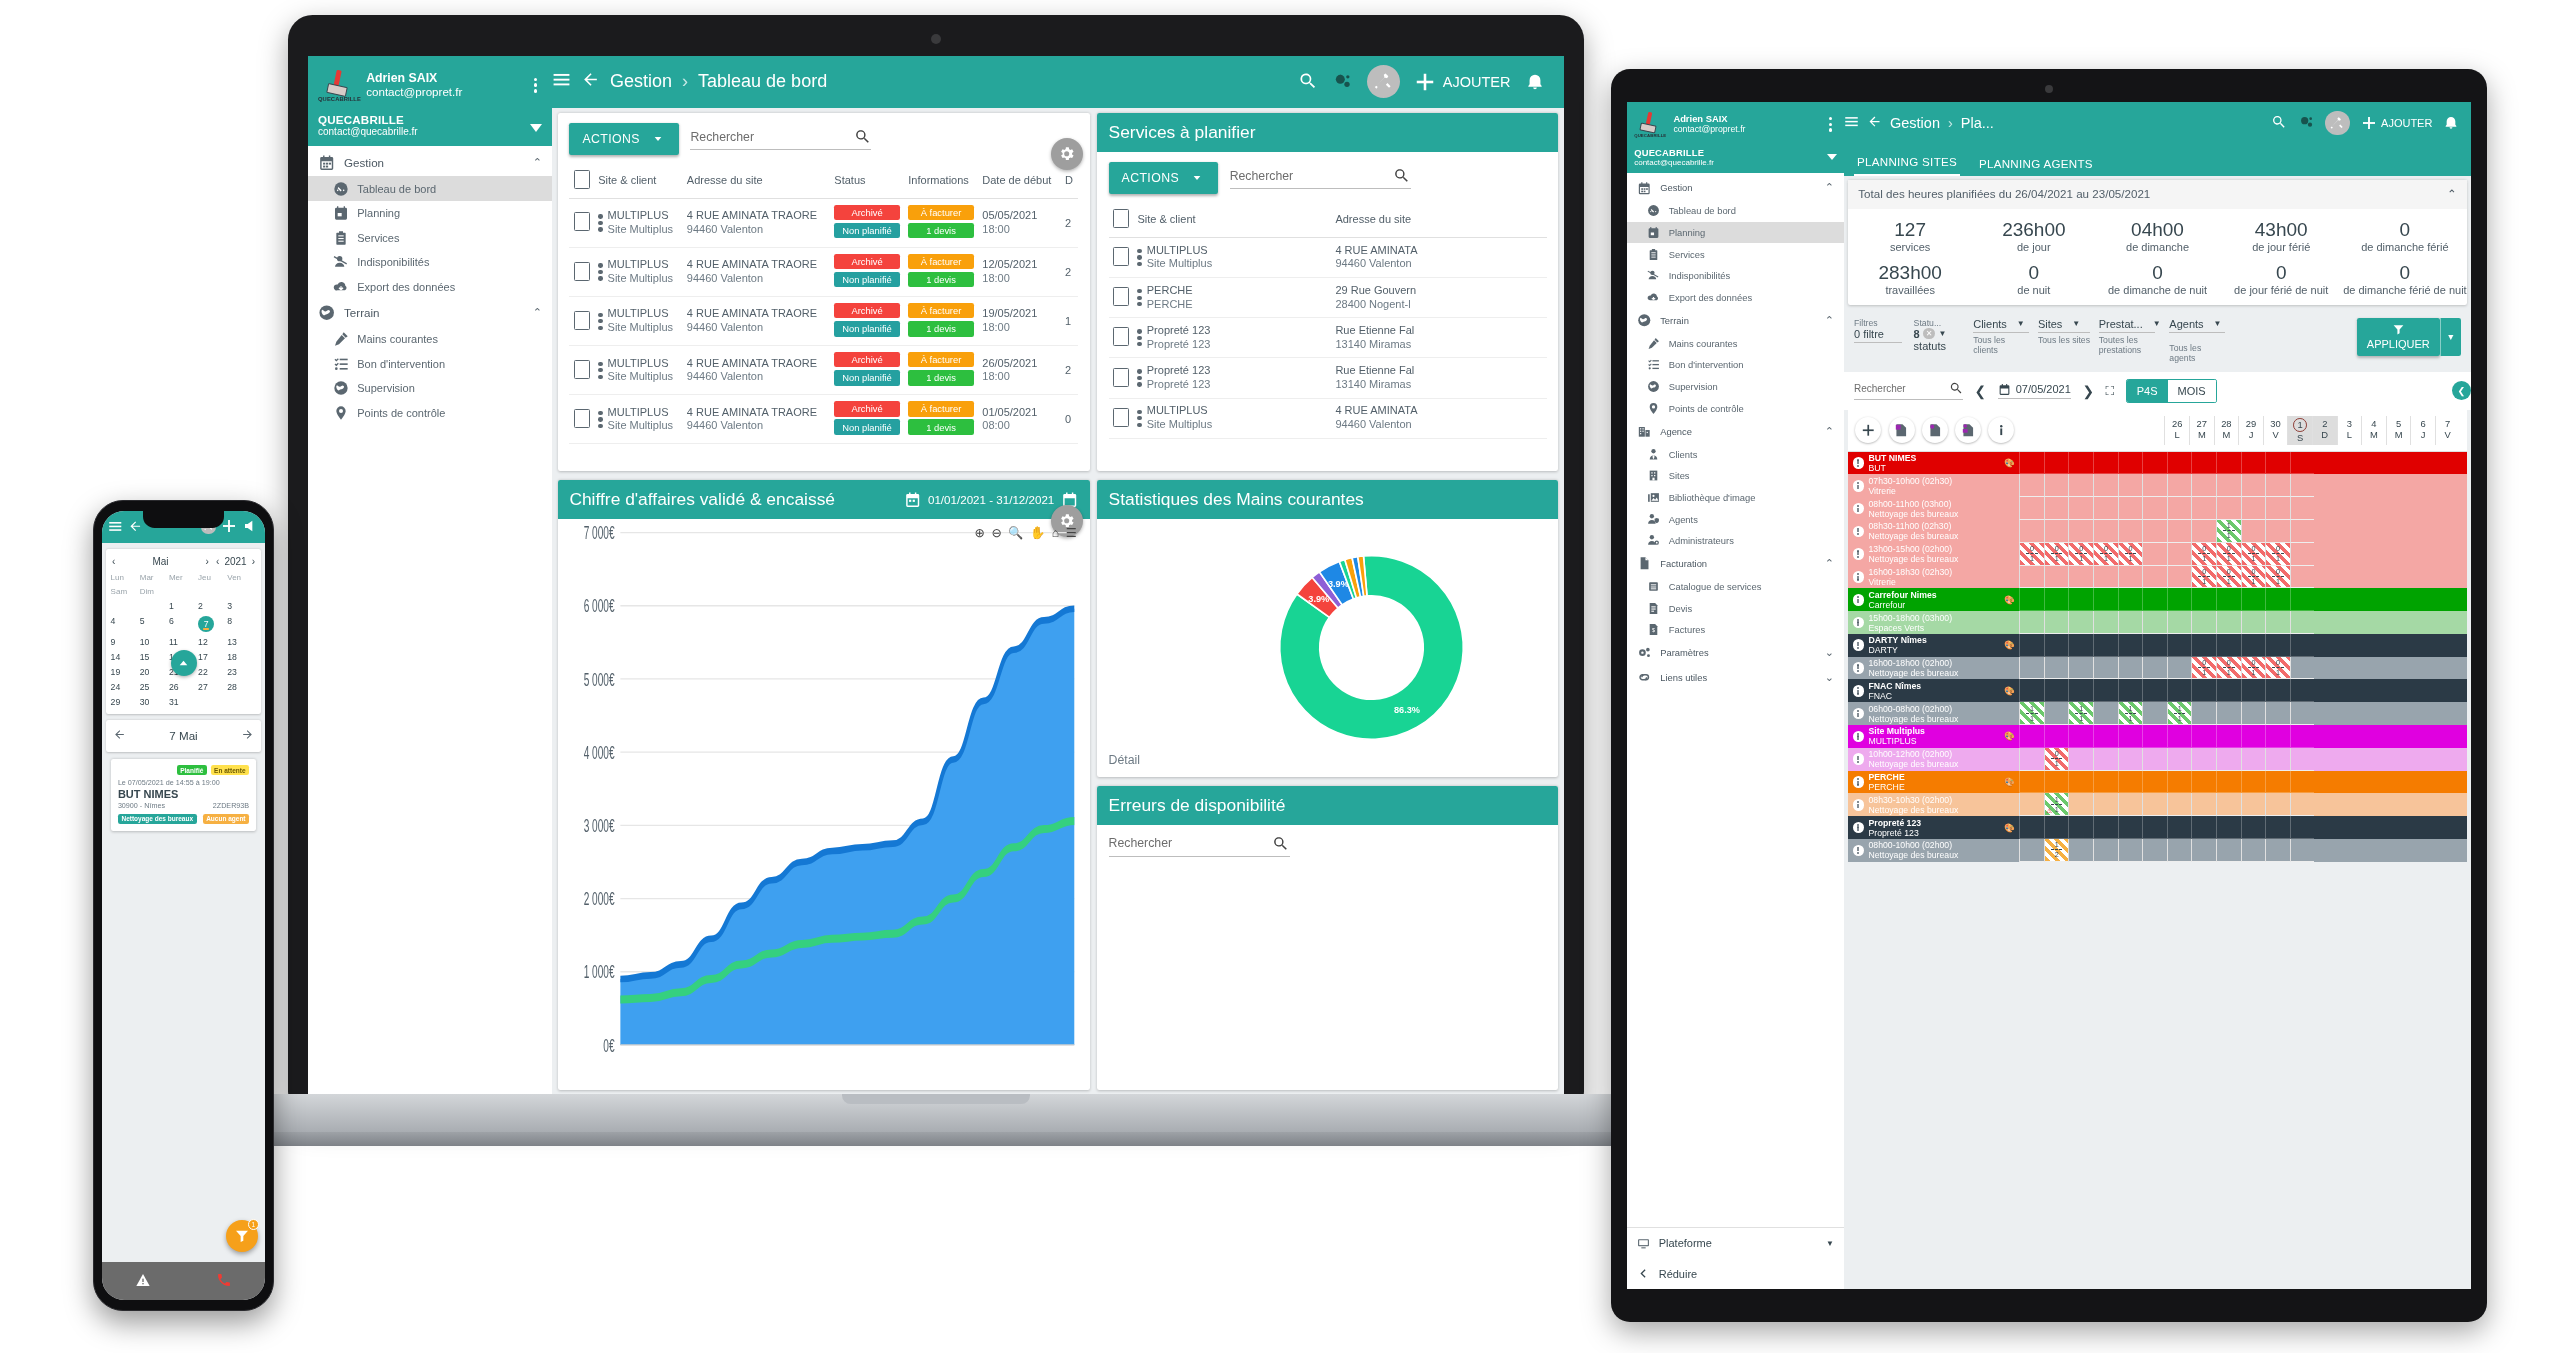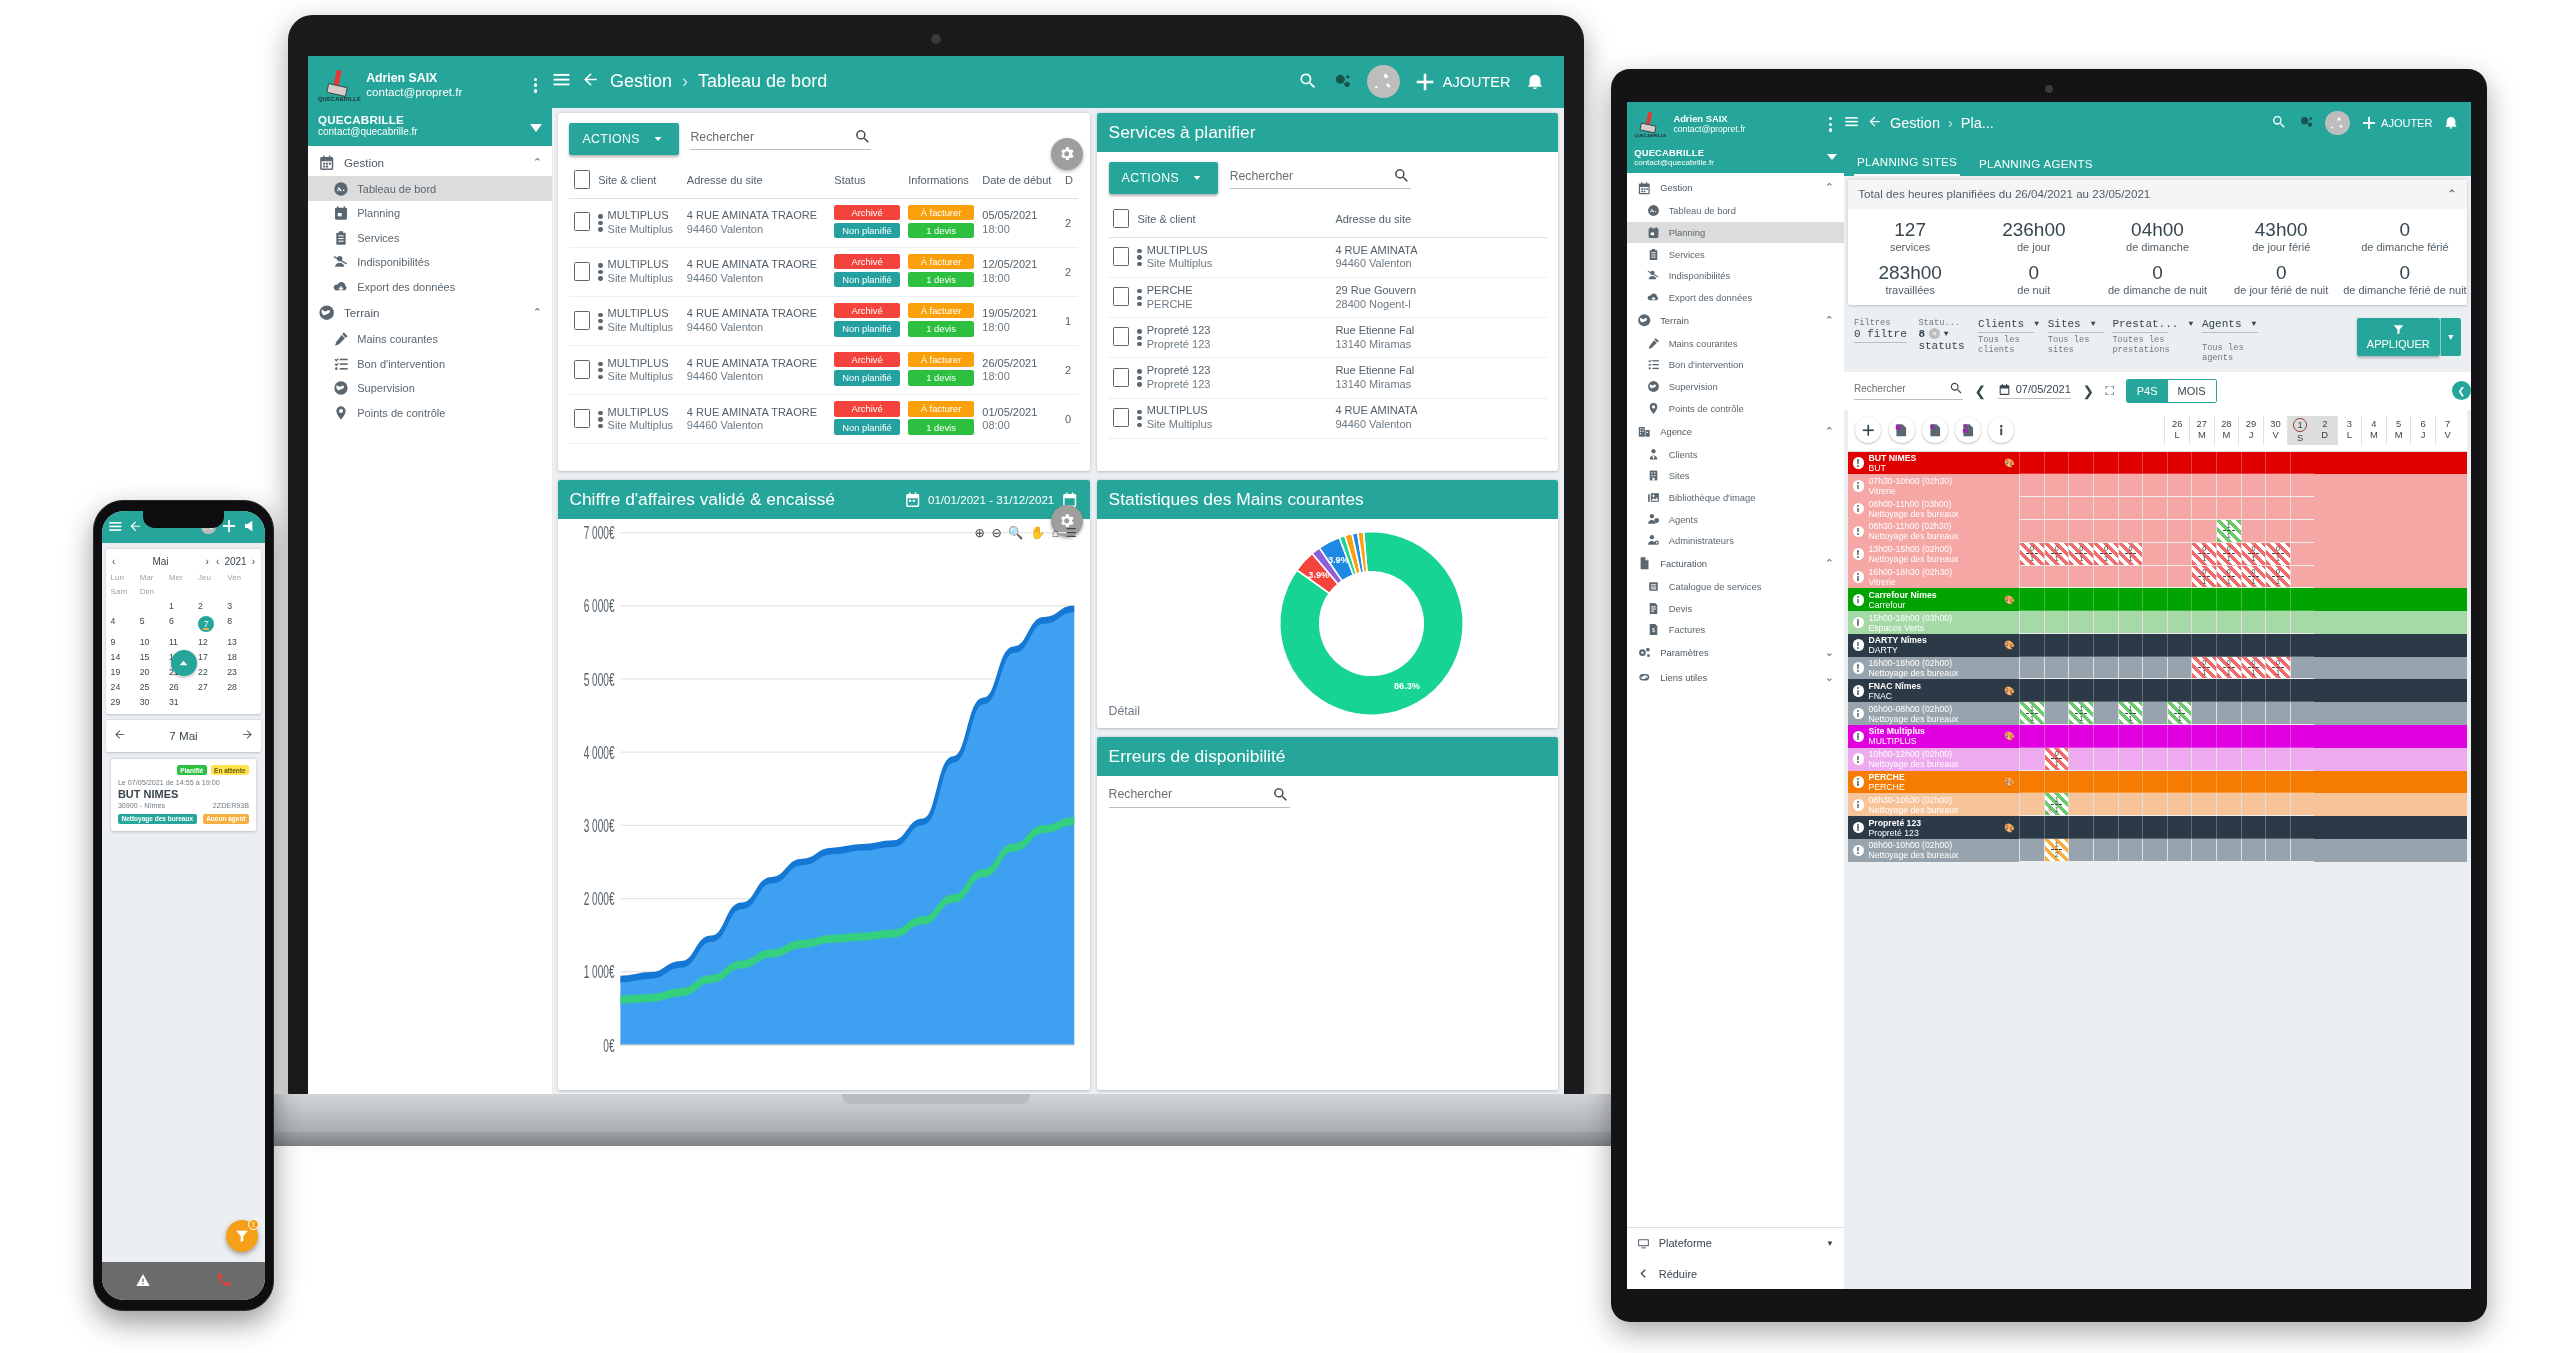--- a/index.html
+++ b/index.html
@@ -99,21 +99,21 @@
   .t-tabs{height:32px;background:#26a69a;display:flex;align-items:flex-end;gap:16px;padding:0 10px;}
   .t-tab{color:#fff;font-size:11.6px;padding:0 2.9px 6.5px 2.9px;letter-spacing:0.3px;}
   .t-tab.act{border-bottom:2.9px solid #fff;}
   .t-panel{background:#fff;margin:4.3px;border-radius:2.2px;box-shadow:0 0.7px 2.9px rgba(0,0,0,.2);}
   .t-sumhead{display:flex;align-items:flex-start;padding:7.2px 10px;font-size:11.6px;color:#53606a;background:#f5f5f5;}
   .t-stats{display:flex;padding:10px 0 7.2px 0;}
   .t-stat{flex:1;text-align:center;}
   .t-stat b{display:block;font-size:19px;color:#37474f;font-weight:400;line-height:22px;}
   .t-stat span{display:block;font-size:11px;color:#53606a;line-height:13.8px;}
   .t-filters{display:flex;align-items:flex-start;gap:11.6px;background:#eceff1;padding:8.7px 10px;}
-  .fcol{font-size:9.4px;color:#53606a;font-family:Liberation Mono, monospace;}
+  .fcol{font-size:9.4px;color:#53606a;}
   .fcol .lbl{font-size:8.7px;color:#6d7a84;}
   .fcol .val{font-size:11px;color:#37474f;border-bottom:0.7px solid #bdbdbd;padding-bottom:2.2px;min-width:48px;}
   .apply{background:#26a69a;color:#fff;border-radius:2.2px;padding:5.8px 10px;text-align:center;font-size:11px;
     display:flex;flex-direction:column;align-items:center;gap:1.4px;box-shadow:0 1.4px 2.9px rgba(0,0,0,.25);}
   .t-navrow{display:flex;align-items:center;gap:11.6px;background:#fff;padding:7.2px 10px;}
   .seg{display:flex;border:0.7px solid #26a69a;border-radius:2.2px;overflow:hidden;font-size:11px;}
   .seg div{padding:5px 10px;}
   .seg .on{background:#26a69a;color:#fff;}
   .seg .off{background:#fff;color:#37474f;}
 
@@ -618,21 +618,21 @@
                               <i></i>
                               <i></i>
                             </span><span class="two" style="display:inline-block;vertical-align:middle"><b>MULTIPLUS</b><span>Site Multiplus</span></span></td>
                           <td><span class="two"><b>4 RUE AMINATA</b><span>94460 Valenton</span></span></td>
                         </tr>
                       </tbody>
                     </table>
                 </div>
               </div>
 
-              <div class="card" style="height:248px">
+              <div class="card" style="height:297px">
                 <div class="card-head">
                   <span>Statistiques des Mains courantes</span>
                 </div>
                 <div class="donut-wrap">
                   <svg id="donut" viewBox="0 0 260 260" style="width:217px;height:217px;margin-left:87px">
                       <path d="M120.4128682977576 20.418583209907993 A110 110 0 1 1 40.64841111059131 65.84165242980382 L79.63819535324238 93.8380222786167 A62 62 0 1 0 124.59634394964519 68.23592871831178 Z" fill="#18d494" stroke="#fff" stroke-width="2"></path>
                       <text x="172.55728305485783" y="208.73203903941544" text-anchor="middle" font-size="11" font-weight="bold" fill="#fff" font-family="Liberation Sans,sans-serif">86.3%</text>
                       <path d="M40.64841111059131 65.84165242980382 A110 110 0 0 1 58.8824129493687 46.08165390037837 L89.91554184418963 82.70056856203145 A62 62 0 0 0 79.63819535324238 93.8380222786167 Z" fill="#f4433d" stroke="#fff" stroke-width="2"></path>
                       <text x="66.79734481710344" y="75.67826839134594" text-anchor="middle" font-size="11" font-weight="bold" fill="#fff" font-family="Liberation Sans,sans-serif">3.9%</text>
                       <path d="M58.8824129493687 46.08165390037837 A110 110 0 0 1 67.66367356075412 39.36787321231077 L94.86497964333414 78.91643762875698 A62 62 0 0 0 89.91554184418963 82.70056856203145 Z" fill="#8e5fd6" stroke="#fff" stroke-width="2"></path>

